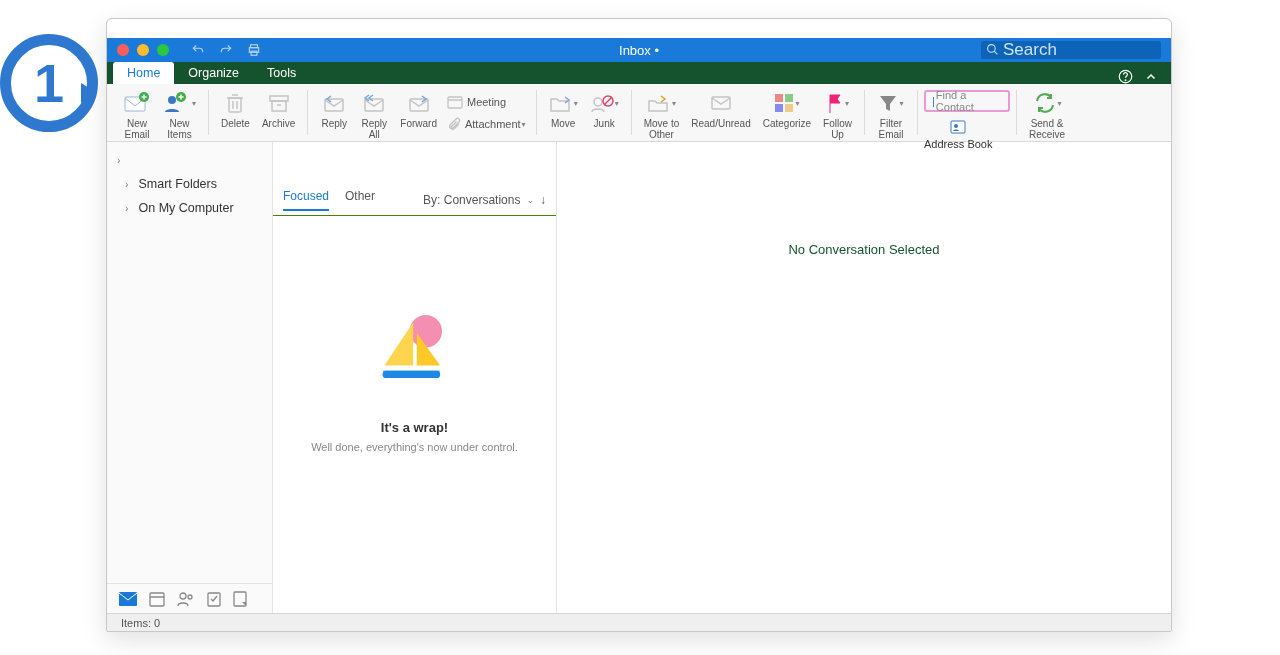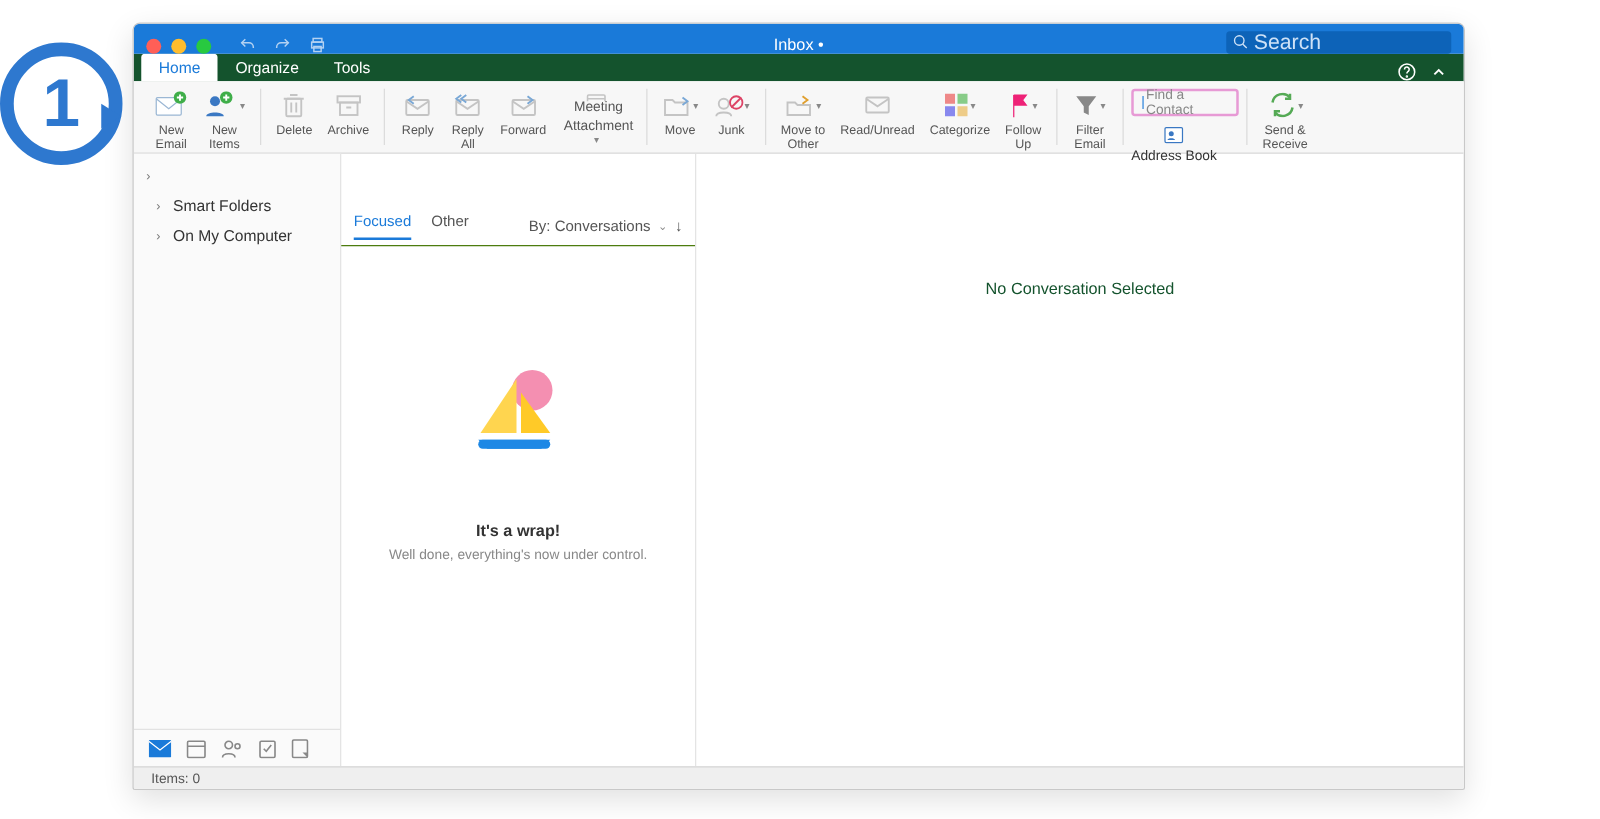--- a/index.html
+++ b/index.html
@@ -2,21 +2,21 @@
 <html><head>
 <meta charset="utf-8">
 <style>
   * { box-sizing: border-box; margin: 0; padding: 0; font-family: -apple-system, "Helvetica Neue", Arial, sans-serif; }
   body { background: #fff; width: 1280px; height: 655px; position: relative; overflow: hidden; }
 
   
   .window { position: absolute; left: 106px; top: 18px; width: 1066px; height: 614px; border: 1px solid #c8c8c8; border-radius: 6px 6px 2px 2px; box-shadow: 0 8px 24px rgba(0,0,0,.12); background: #fff; display: flex; flex-direction: column; overflow: hidden; }
 
   
-  .titlebar { height: 24px; background: #1a7ad9; color: #fff; display: flex; align-items: flex-end; position: relative; font-size: 12px; }
+  .titlebar { height: 24px; background: #1a7ad9; color: #fff; display: flex; align-items: center; position: relative; font-size: 12px; margin-top: 19px; }
   .traffic { display: flex; gap: 8px; padding-left: 10px; }
   .traffic span { width: 12px; height: 12px; border-radius: 50%; display: inline-block; }
   .tl-close { background: #ff5f57; } .tl-min { background: #ffbd2e; } .tl-zoom { background: #28c940; }
   .qat { display: flex; gap: 14px; margin-left: 22px; opacity: .85; }
   .title-text { position: absolute; left: 50%; transform: translateX(-50%); font-size: 13px; }
   .searchwrap { margin-left: auto; margin-right: 10px; position: relative; }
   .searchwrap input { width: 180px; height: 18px; border: none; border-radius: 3px; background: #0d63b8; color: #fff; padding: 0 6px 0 22px; font-size: 17px; }
   .searchwrap input::placeholder { color: #cfe2f7; }
   .searchwrap svg { position: absolute; left: 5px; top: 2px; }
 
@@ -26,21 +26,21 @@
   .tab.active { background: #fff; color: #1a7ad9; border-radius: 3px 3px 0 0; }
   .tabstrip .right { margin-left: auto; display: flex; align-items: center; gap: 12px; padding-right: 14px; color: #fff; }
 
   
   .ribbon { height: 58px; background: #f7f7f7; border-bottom: 1px solid #d9d9d9; display: flex; align-items: stretch; padding: 0 4px; }
   .rgroup { display: flex; align-items: flex-start; padding: 4px 6px 2px; }
   .rsep { width: 1px; background: #dcdcdc; margin: 6px 0; }
   .rbtn { display: flex; flex-direction: column; align-items: center; justify-content: flex-start; padding: 2px 6px 0; min-width: 40px; cursor: pointer; }
   .rbtn .ic { height: 26px; display: flex; align-items: center; justify-content: center; }
   .rbtn .lbl { font-size: 10px; color: #555; text-align: center; line-height: 11px; margin-top: 2px; white-space: pre; }
-  .rbtn.small { flex-direction: column; min-width: auto; height: 20px; align-items: center; padding: 1px 4px; }
+  .rbtn.small { flex-direction: row; min-width: auto; height: 20px; align-items: center; padding: 1px 4px; }
   .rbtn.small .lbl { margin: 0 0 0 4px; font-size: 11px; }
   .vstk { display: flex; flex-direction: column; gap: 2px; justify-content: center; padding-top:4px;}
   .dd { font-size: 8px; color: #888; margin-left: 1px; }
 
   .contactbox { border: 2px solid #e79ad5; border-radius: 3px; height: 22px; display:flex; align-items:center; padding:0 6px; font-size:11px; color:#888; width:86px;}
   .addrbook { display:flex; align-items:center; font-size:11px; color:#333; gap:4px; margin-top:4px;flex-direction:column;}
 
   
   .body { flex: 1; display: flex; min-height: 0; }
   .sidebar { width: 166px; background: #fafafa; border-right: 1px solid #e4e4e4; display:flex; flex-direction:column; }
@@ -49,21 +49,21 @@
   .sb-row.indent { padding-left: 18px; }
   .chev { font-size: 10px; color:#777; width:10px;}
   .sb-switch { height: 30px; border-top:1px solid #e2e2e2; display:flex; align-items:center; gap:12px; padding-left:12px;}
 
   .listcol { width: 284px; border-right:1px solid #e4e4e4; display:flex; flex-direction:column;}
   .list-hdr { height:32px; border-bottom:1px solid #4d7c0f; display:flex; align-items:center; padding:0 10px; font-size:12px; color:#555;margin-top:42px;}
   .lh-tabs { display:flex; gap:16px; }
   .lh-tab { padding:0 0 6px; cursor:pointer;}
   .lh-tab.active { color:#1a7ad9; border-bottom:2px solid #1a7ad9; font-weight:500;}
   .list-empty { flex:1; display:flex; flex-direction:column; align-items:center; justify-content:flex-start; padding-top:90px; text-align:center; }
-  .list-empty .t1 { font-size:13px; font-weight:600; color:#333; margin-top:40px;}
+  .list-empty .t1 { font-size:13px; font-weight:600; color:#333; margin-top:24px;}
   .list-empty .t2 { font-size:11px; color:#888; margin-top:6px;}
 
   .reading { flex:1; display:flex; align-items:flex-start; justify-content:center; padding-top:100px; font-size:13px; color:#14532d;}
 
   
   .status { height: 18px; background:#efefef; border-top:1px solid #d6d6d6; font-size:11px; color:#555; padding-left:14px; display:flex; align-items:center;}
 
   
   .callout { position:absolute; left:0; top:34px; width:98px; height:98px; border-radius:50%; border:11px solid #2e78cf; background:#fff; display:flex; align-items:center; justify-content:center; font-size:54px; font-weight:700; color:#2e78cf; font-family: Georgia, 'Times New Roman', serif;}
   .callout::after { content:""; position:absolute; right:-10px; top:38px; width:0; height:0; border-left:16px solid #2e78cf; border-top:10px solid transparent; border-bottom:10px solid transparent;}

